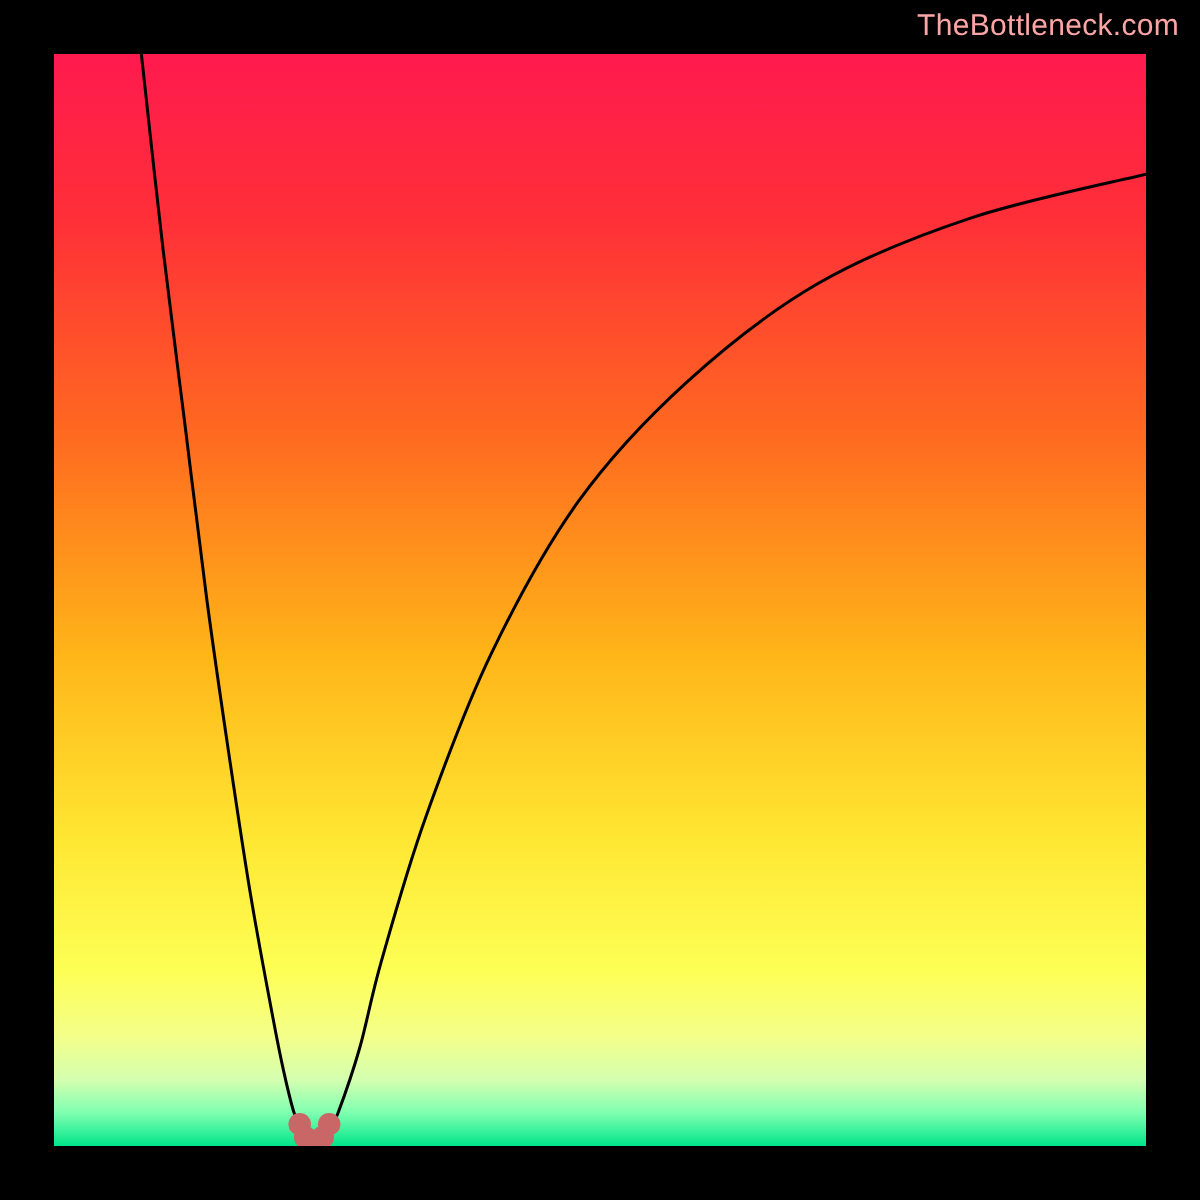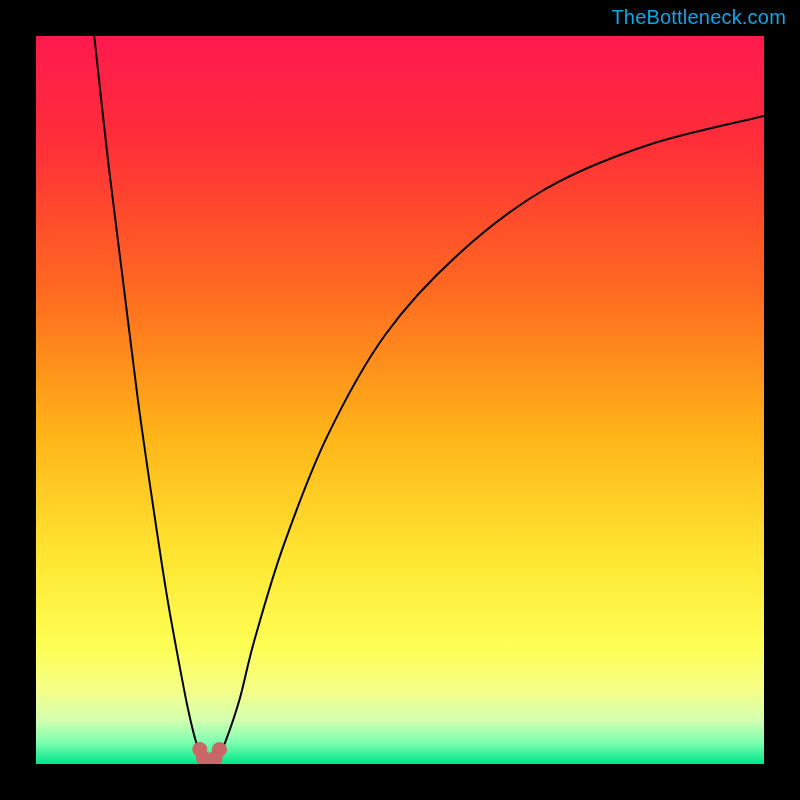--- a/index.html
+++ b/index.html
@@ -28,21 +28,21 @@
   }
   .plot-area svg {
     display: block;
     width: 728px;
     height: 728px;
   }
   .watermark {
     position: absolute;
     top: 6px;
     right: 14px;
-    color: #0ea5e9;
+    color: #fca5a5;
     font-size: 20px;
     font-weight: 400;
     letter-spacing: 0.2px;
   }
 </style>
 </head>
 <body>
 
 <div class="frame">
 

